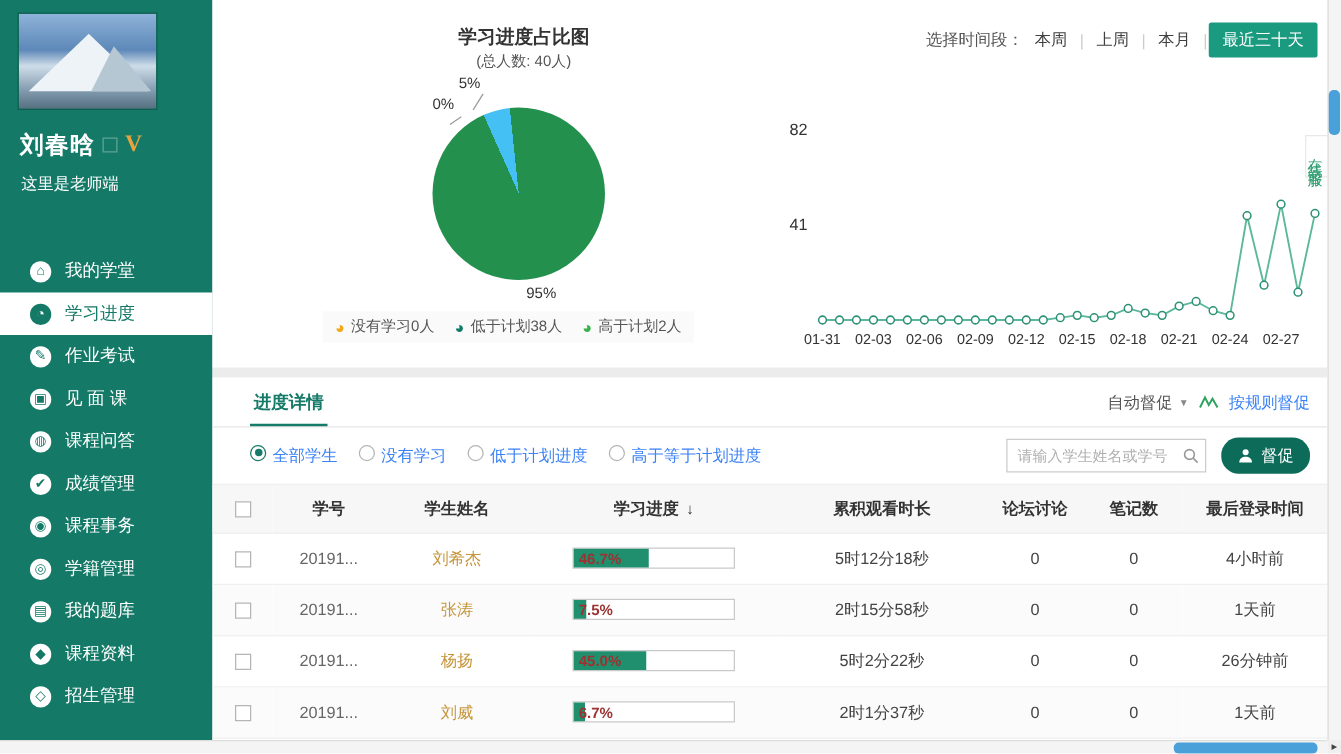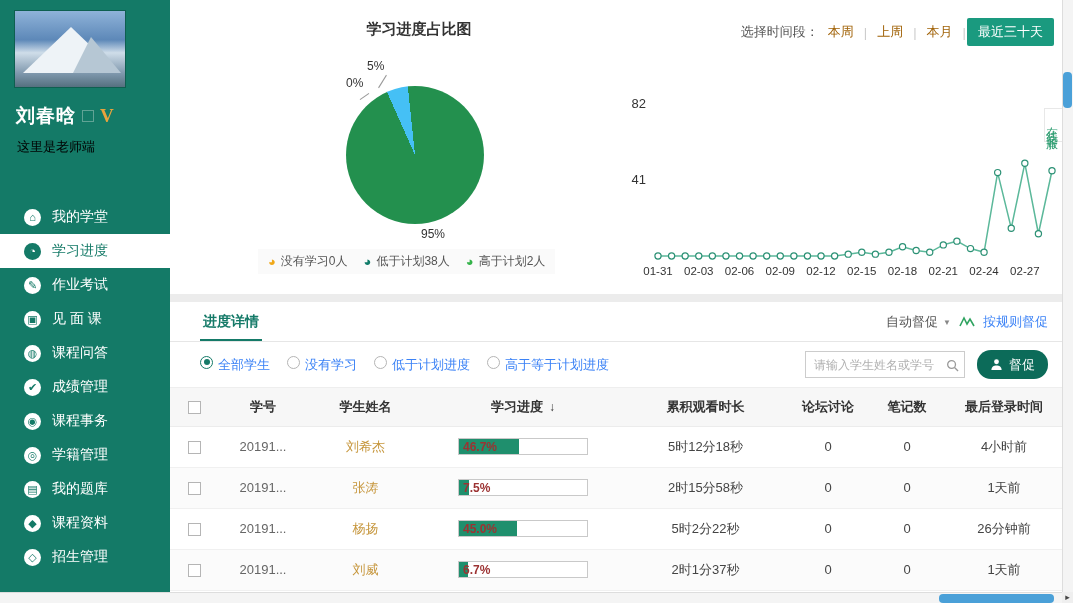--- a/index.html
+++ b/index.html
@@ -9,36 +9,36 @@
 
   
   .sidebar{position:absolute;left:0;top:0;width:170px;height:592px;background:#147a67;color:#fff}
   .avatar{margin:10px 0 0 14px;width:112px;height:78px;border:1px solid #0e5f50;overflow:hidden;position:relative;background:linear-gradient(180deg,#8fb3d9 0%,#5d88b8 38%,#cfdde9 55%,#7f98ad 82%,#55707f 100%)}
   .avatar::after{content:"";position:absolute;left:8px;top:16px;border-left:48px solid transparent;border-right:48px solid transparent;border-bottom:46px solid #eef3f7}
   .avatar::before{content:"";position:absolute;left:58px;top:26px;border-left:18px solid transparent;border-right:30px solid transparent;border-bottom:36px solid #b6c7d4;z-index:1}
   .user-line{margin:15px 0 0 16px;display:flex;align-items:center;gap:6px}
   .user-name{font-size:19px;font-weight:bold;letter-spacing:1px}
   .user-sq{width:12px;height:12px;border:1px solid #9fc5bb;opacity:.55}
   .user-badge{color:#e8a33d;font-family:"Liberation Serif","DejaVu Serif",serif;font-weight:bold;font-size:19px}
-  .user-sub{margin:9px 0 0 17px;color:#000000;font-size:13px}
+  .user-sub{margin:9px 0 0 17px;color:#ffffff;font-size:13px}
   .menu{margin-top:44px}
   .menu-item{height:34px;display:flex;align-items:center;gap:11px;padding-left:24px;font-size:14px;cursor:pointer}
   .menu-item.active{background:#fff;color:#147a67}
   .menu-icon{flex:0 0 auto;width:17px;height:17px;border-radius:50%;background:#fff;color:#147a67;font-size:11px;line-height:17px;text-align:center}
   .menu-item.active .menu-icon{background:#147a67;color:#fff}
 
   
   .main{position:absolute;left:170px;top:0;right:11px;bottom:11px;background:#ececec;overflow:hidden}
   .top-card{position:absolute;left:0;top:0;right:0;height:294px;background:#fff}
   .table-card{position:absolute;left:0;top:302px;right:0;bottom:0;background:#fff}
 
   
   .time-selector{position:absolute;top:18px;right:8px;display:flex;align-items:center;font-size:13px;color:#555;z-index:3}
   .time-opts{display:flex;align-items:center}
-  .time-opt{padding:3px 9px;color:#a16207;cursor:pointer;white-space:nowrap}
+  .time-opt{padding:3px 9px;color:#404040;cursor:pointer;white-space:nowrap}
   .time-opt.selected{background:#1a9a7f;color:#fff;border-radius:2px;padding:5px 11px}
   .opt-sep{color:#ccc;margin:0 1px}
 
   
   .pie-title{position:absolute;left:118px;top:20px;width:262px;text-align:center;font-size:15px;font-weight:bold;color:#333}
   .pie-subtitle{position:absolute;left:118px;top:41px;width:262px;text-align:center;font-size:12px;color:#555}
   .pie{position:absolute;left:176px;top:86px;width:138px;height:138px;border-radius:50%}
   .pie-label{position:absolute;font-size:12px;color:#333;z-index:2}
   .pl5{left:197px;top:59px}
   .pl0{left:176px;top:76px}
@@ -165,20 +165,21 @@
             <span class="opt-sep">|</span>
             <span class="time-opt">上周</span>
             <span class="opt-sep">|</span>
             <span class="time-opt">本月</span>
             <span class="opt-sep">|</span>
             <span class="time-opt selected">最近三十天</span>
           </span>
       </div>
 
       <div class="pie-title">学习进度占比图</div>
+      <div class="pie-subtitle">(总人数: 40人)</div>
       <div class="pie" style="background: conic-gradient(from 336deg, rgb(69, 192, 245) 0deg, rgb(69, 192, 245) 18deg, rgb(35, 144, 78) 18deg, rgb(35, 144, 78) 360deg);"></div>
       <span class="pie-label pl5">5%</span>
       <span class="pie-label pl0">0%</span>
       <span class="pie-label pl95">95%</span>
       <span class="leader lead1"></span>
       <span class="leader lead2"></span>
       <div class="legend">
           <span class="legend-item">
             <span class="legend-icon" style="color: rgb(240, 168, 24);">◕</span>
             <span class="legend-text">没有学习0人</span>

